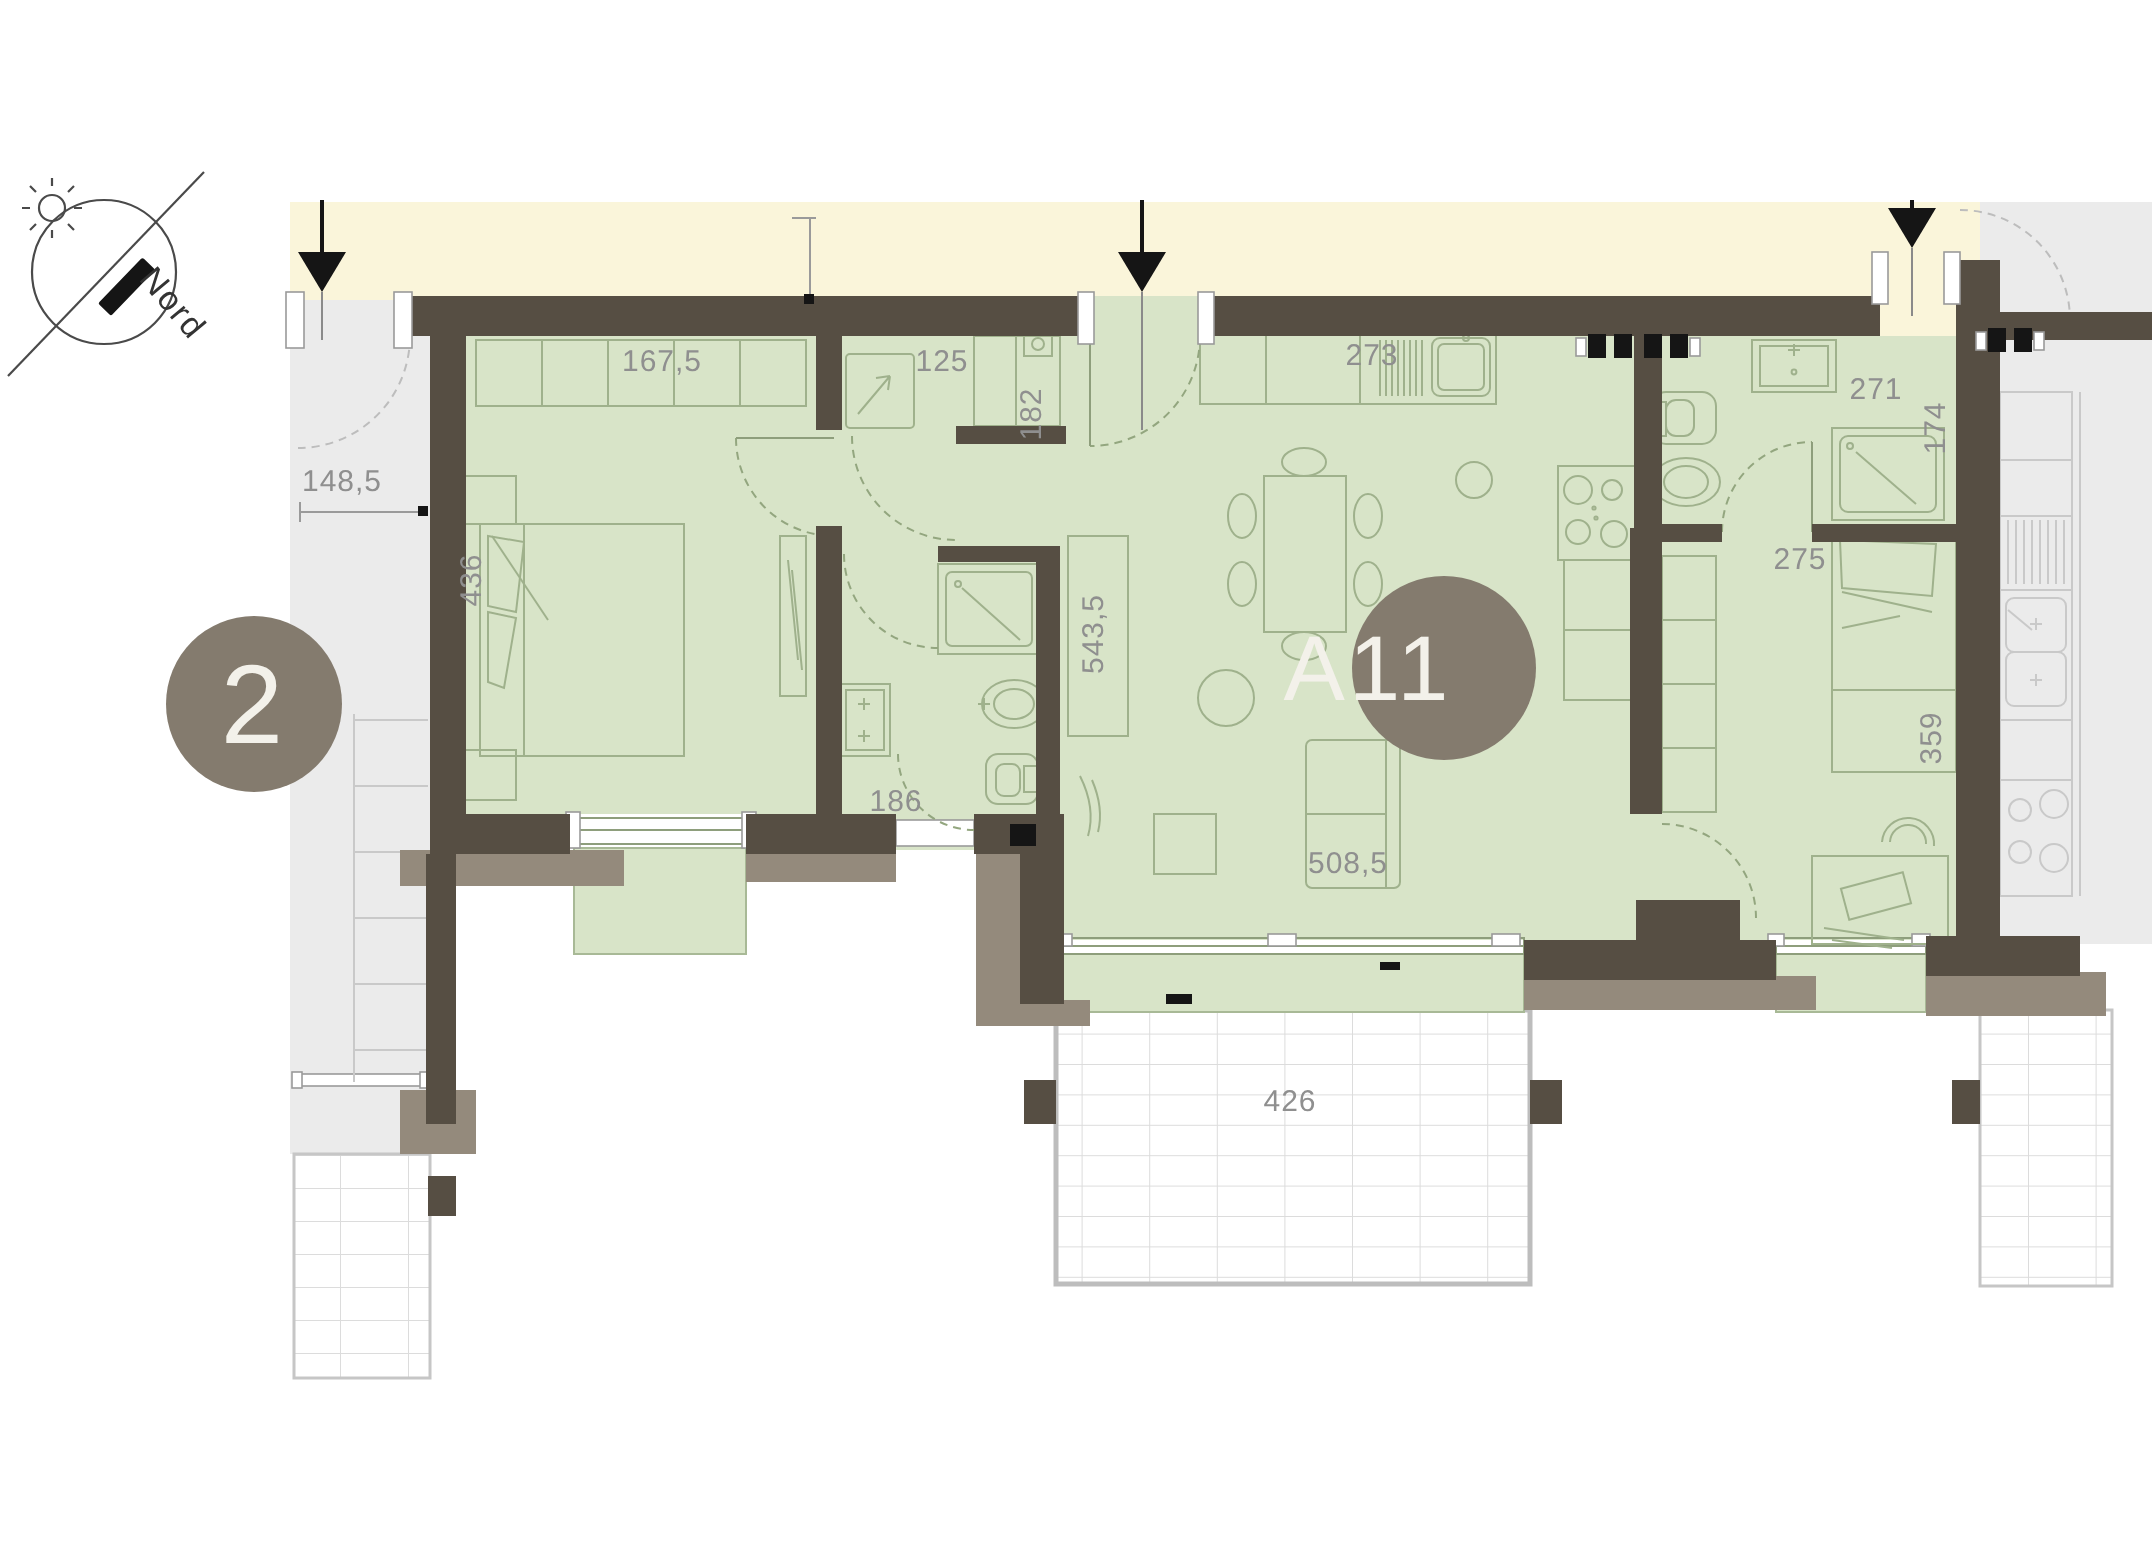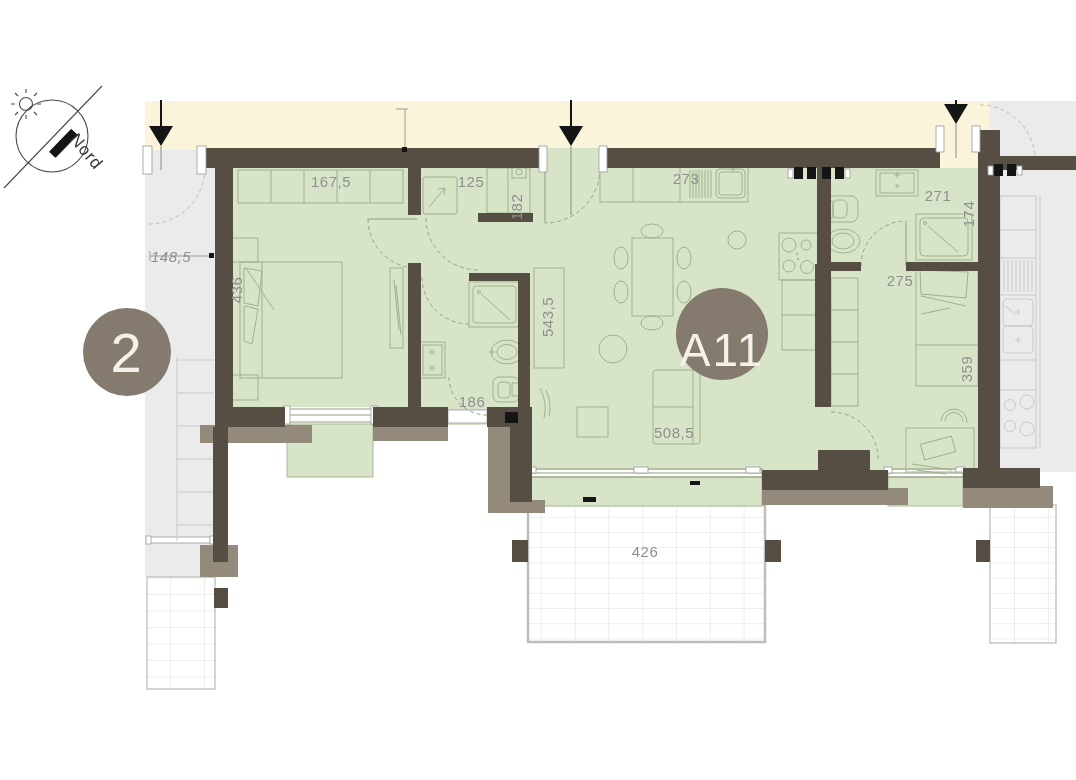--- a/index.html
+++ b/index.html
@@ -325,30 +325,30 @@
   </g>
 
   <g>
     <circle cx="722" cy="334" r="46" fill="#847b6e"></circle>
     <circle cx="127" cy="352" r="44" fill="#847b6e"></circle>
   </g>
 </svg>
 
 <div class="nord" style="left:86px;top:152px;">Nord</div>
 
-<div class="unit" id="label-a11" style="left:722px;top:334px;margin-top:16px;">A11</div>
+<div class="unit" id="label-a11" style="left:684px;top:334px;">A11</div>
 <div class="unit" id="label-2" style="left:127px;top:352px;">2</div>
 
-<div class="dim" style="left:171px;top:256px;font-style:italic;">148,5</div>
+<div class="dim" style="left:171px;top:241px;">148,5</div>
 <div class="dim" style="left:331px;top:181px;">167,5</div>
 <div class="dim rot" style="left:236px;top:290px;">436</div>
 <div class="dim" style="left:471px;top:181px;">125</div>
 <div class="dim rot" style="left:516px;top:207px;">182</div>
 <div class="dim" style="left:686px;top:178px;">273</div>
 <div class="dim rot" style="left:547px;top:317px;">543,5</div>
 <div class="dim" style="left:674px;top:432px;">508,5</div>
-<div class="dim" style="left:472px;top:401px;text-align:center;">186</div>
+<div class="dim" style="left:448px;top:401px;text-align:center;">186</div>
 <div class="dim" style="left:938px;top:163px;margin-top:32px;">271</div>
 <div class="dim rot" style="left:968px;top:214px;">174</div>
 <div class="dim" style="left:900px;top:280px;">275</div>
 <div class="dim rot" style="left:966px;top:369px;">359</div>
 <div class="dim" style="left:645px;top:551px;">426</div>
 </div>
 
 </body></html>

